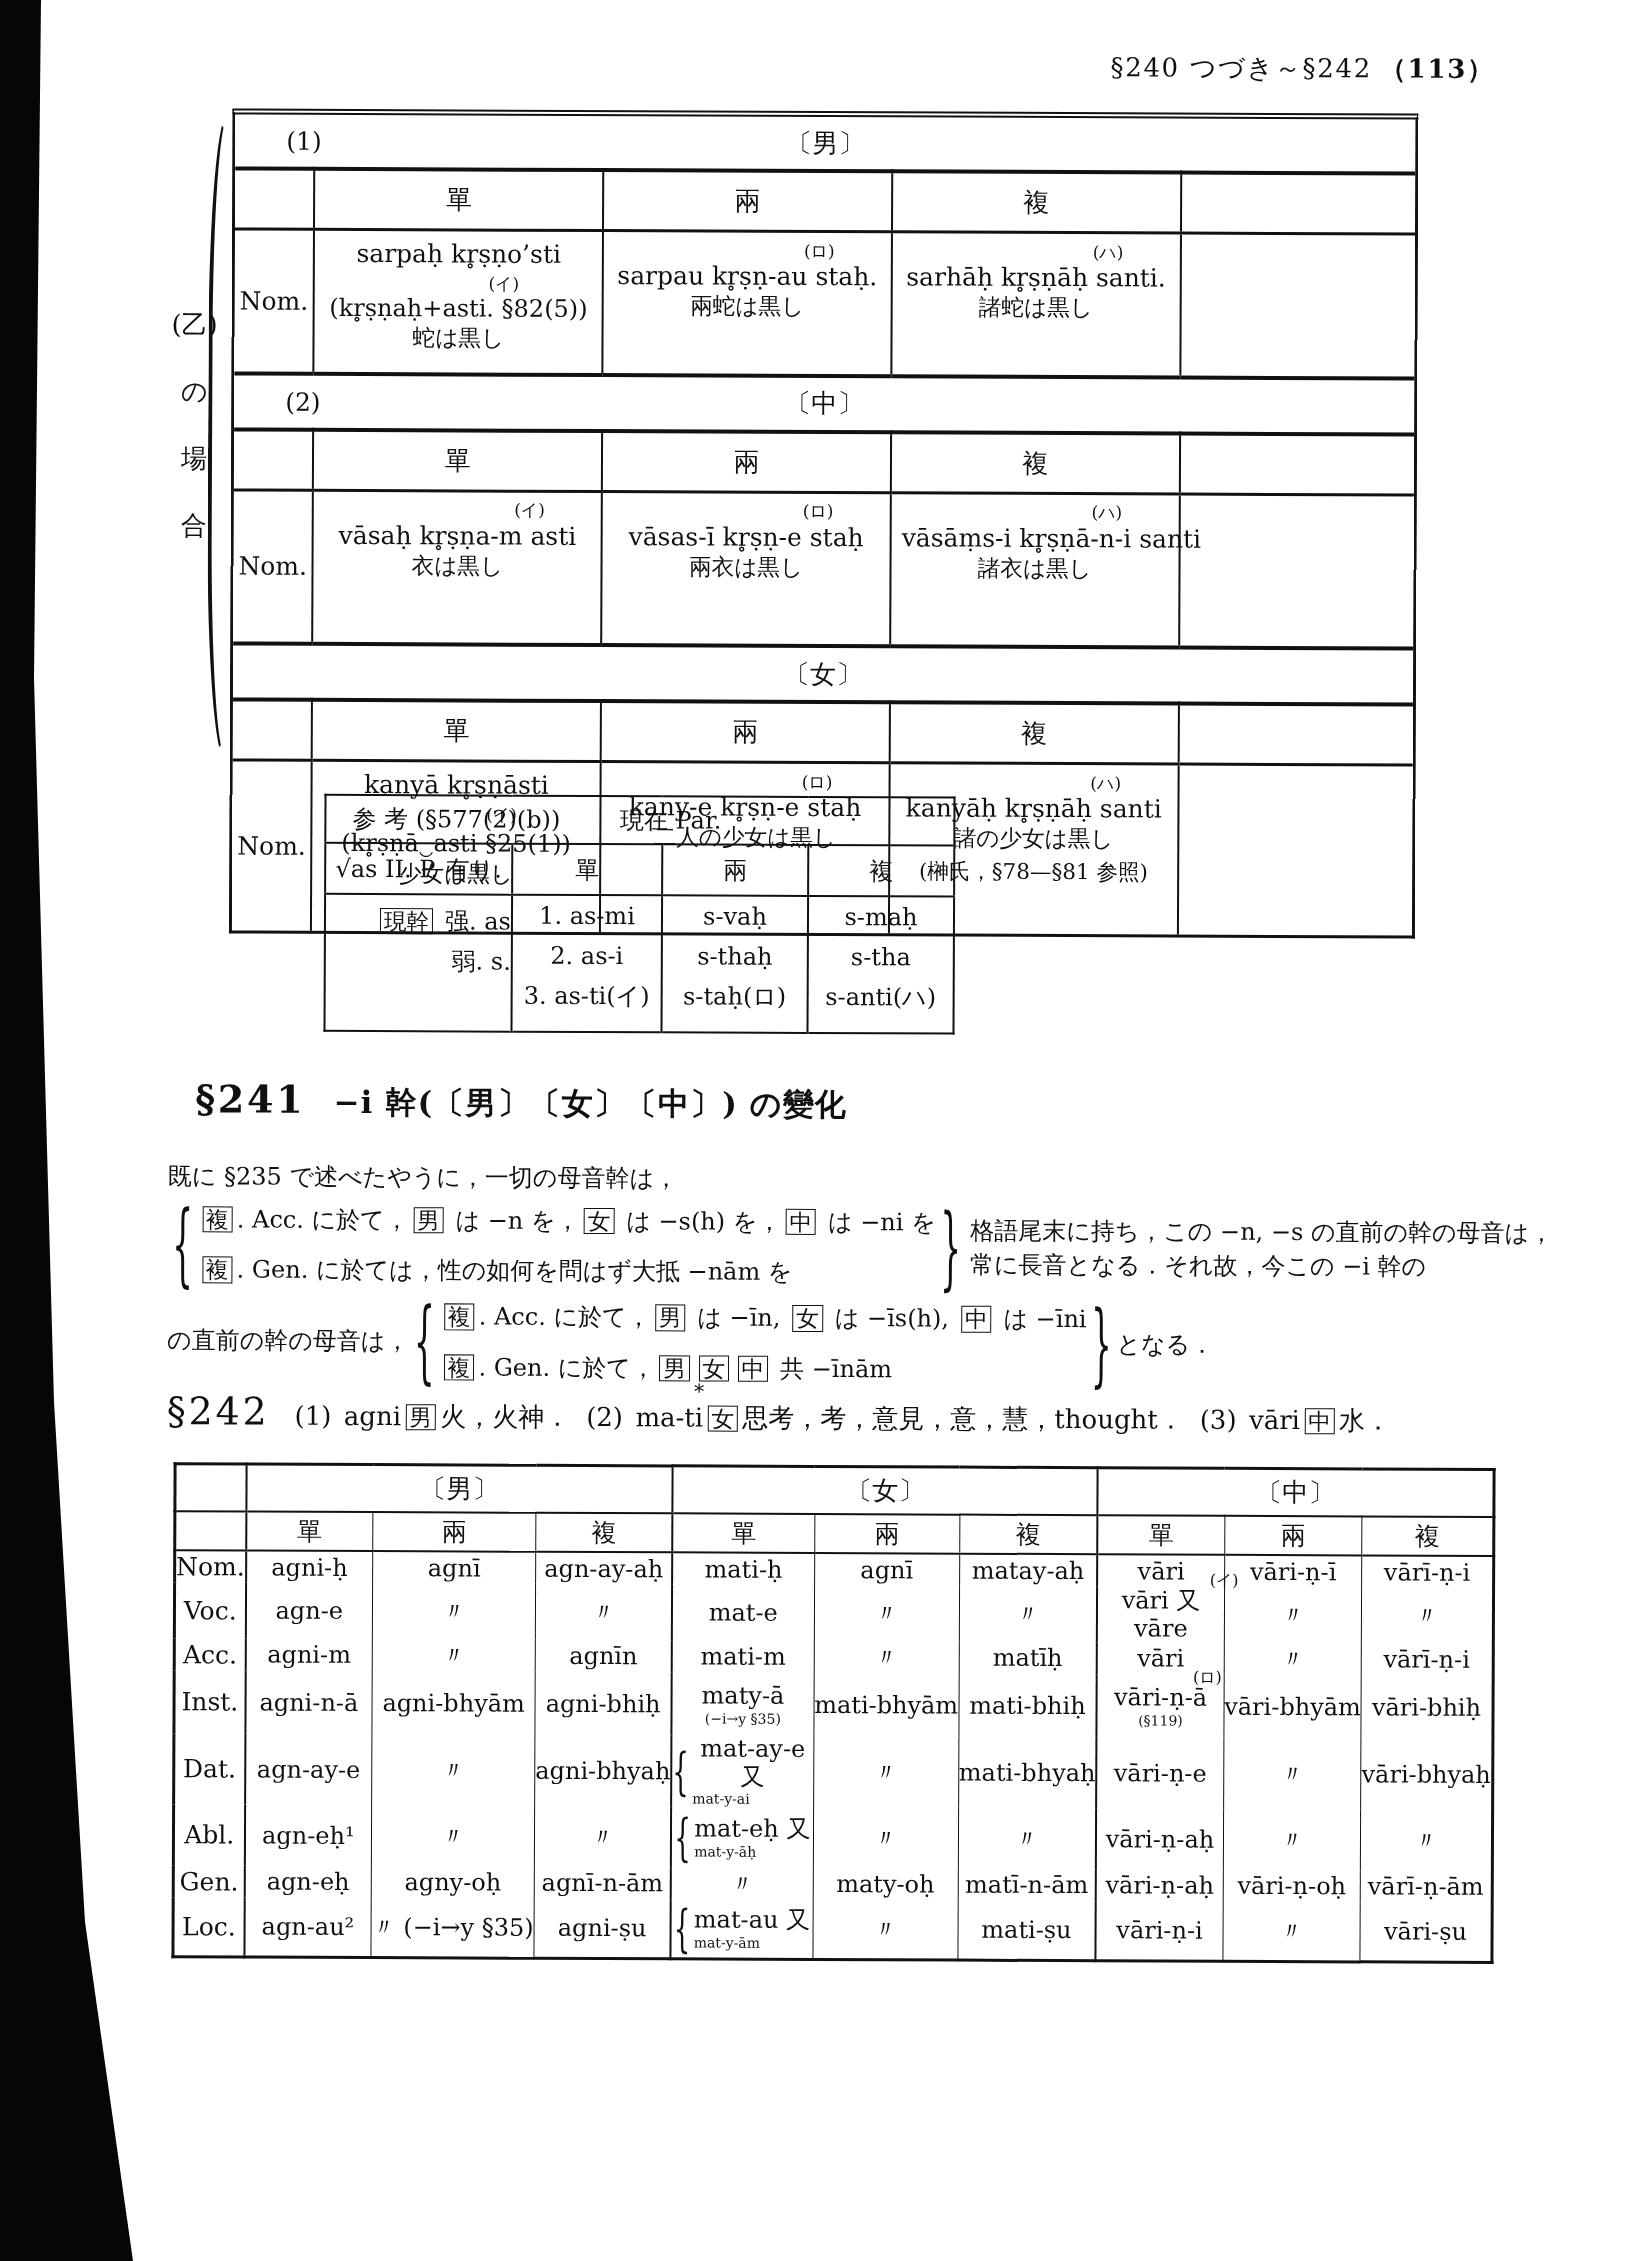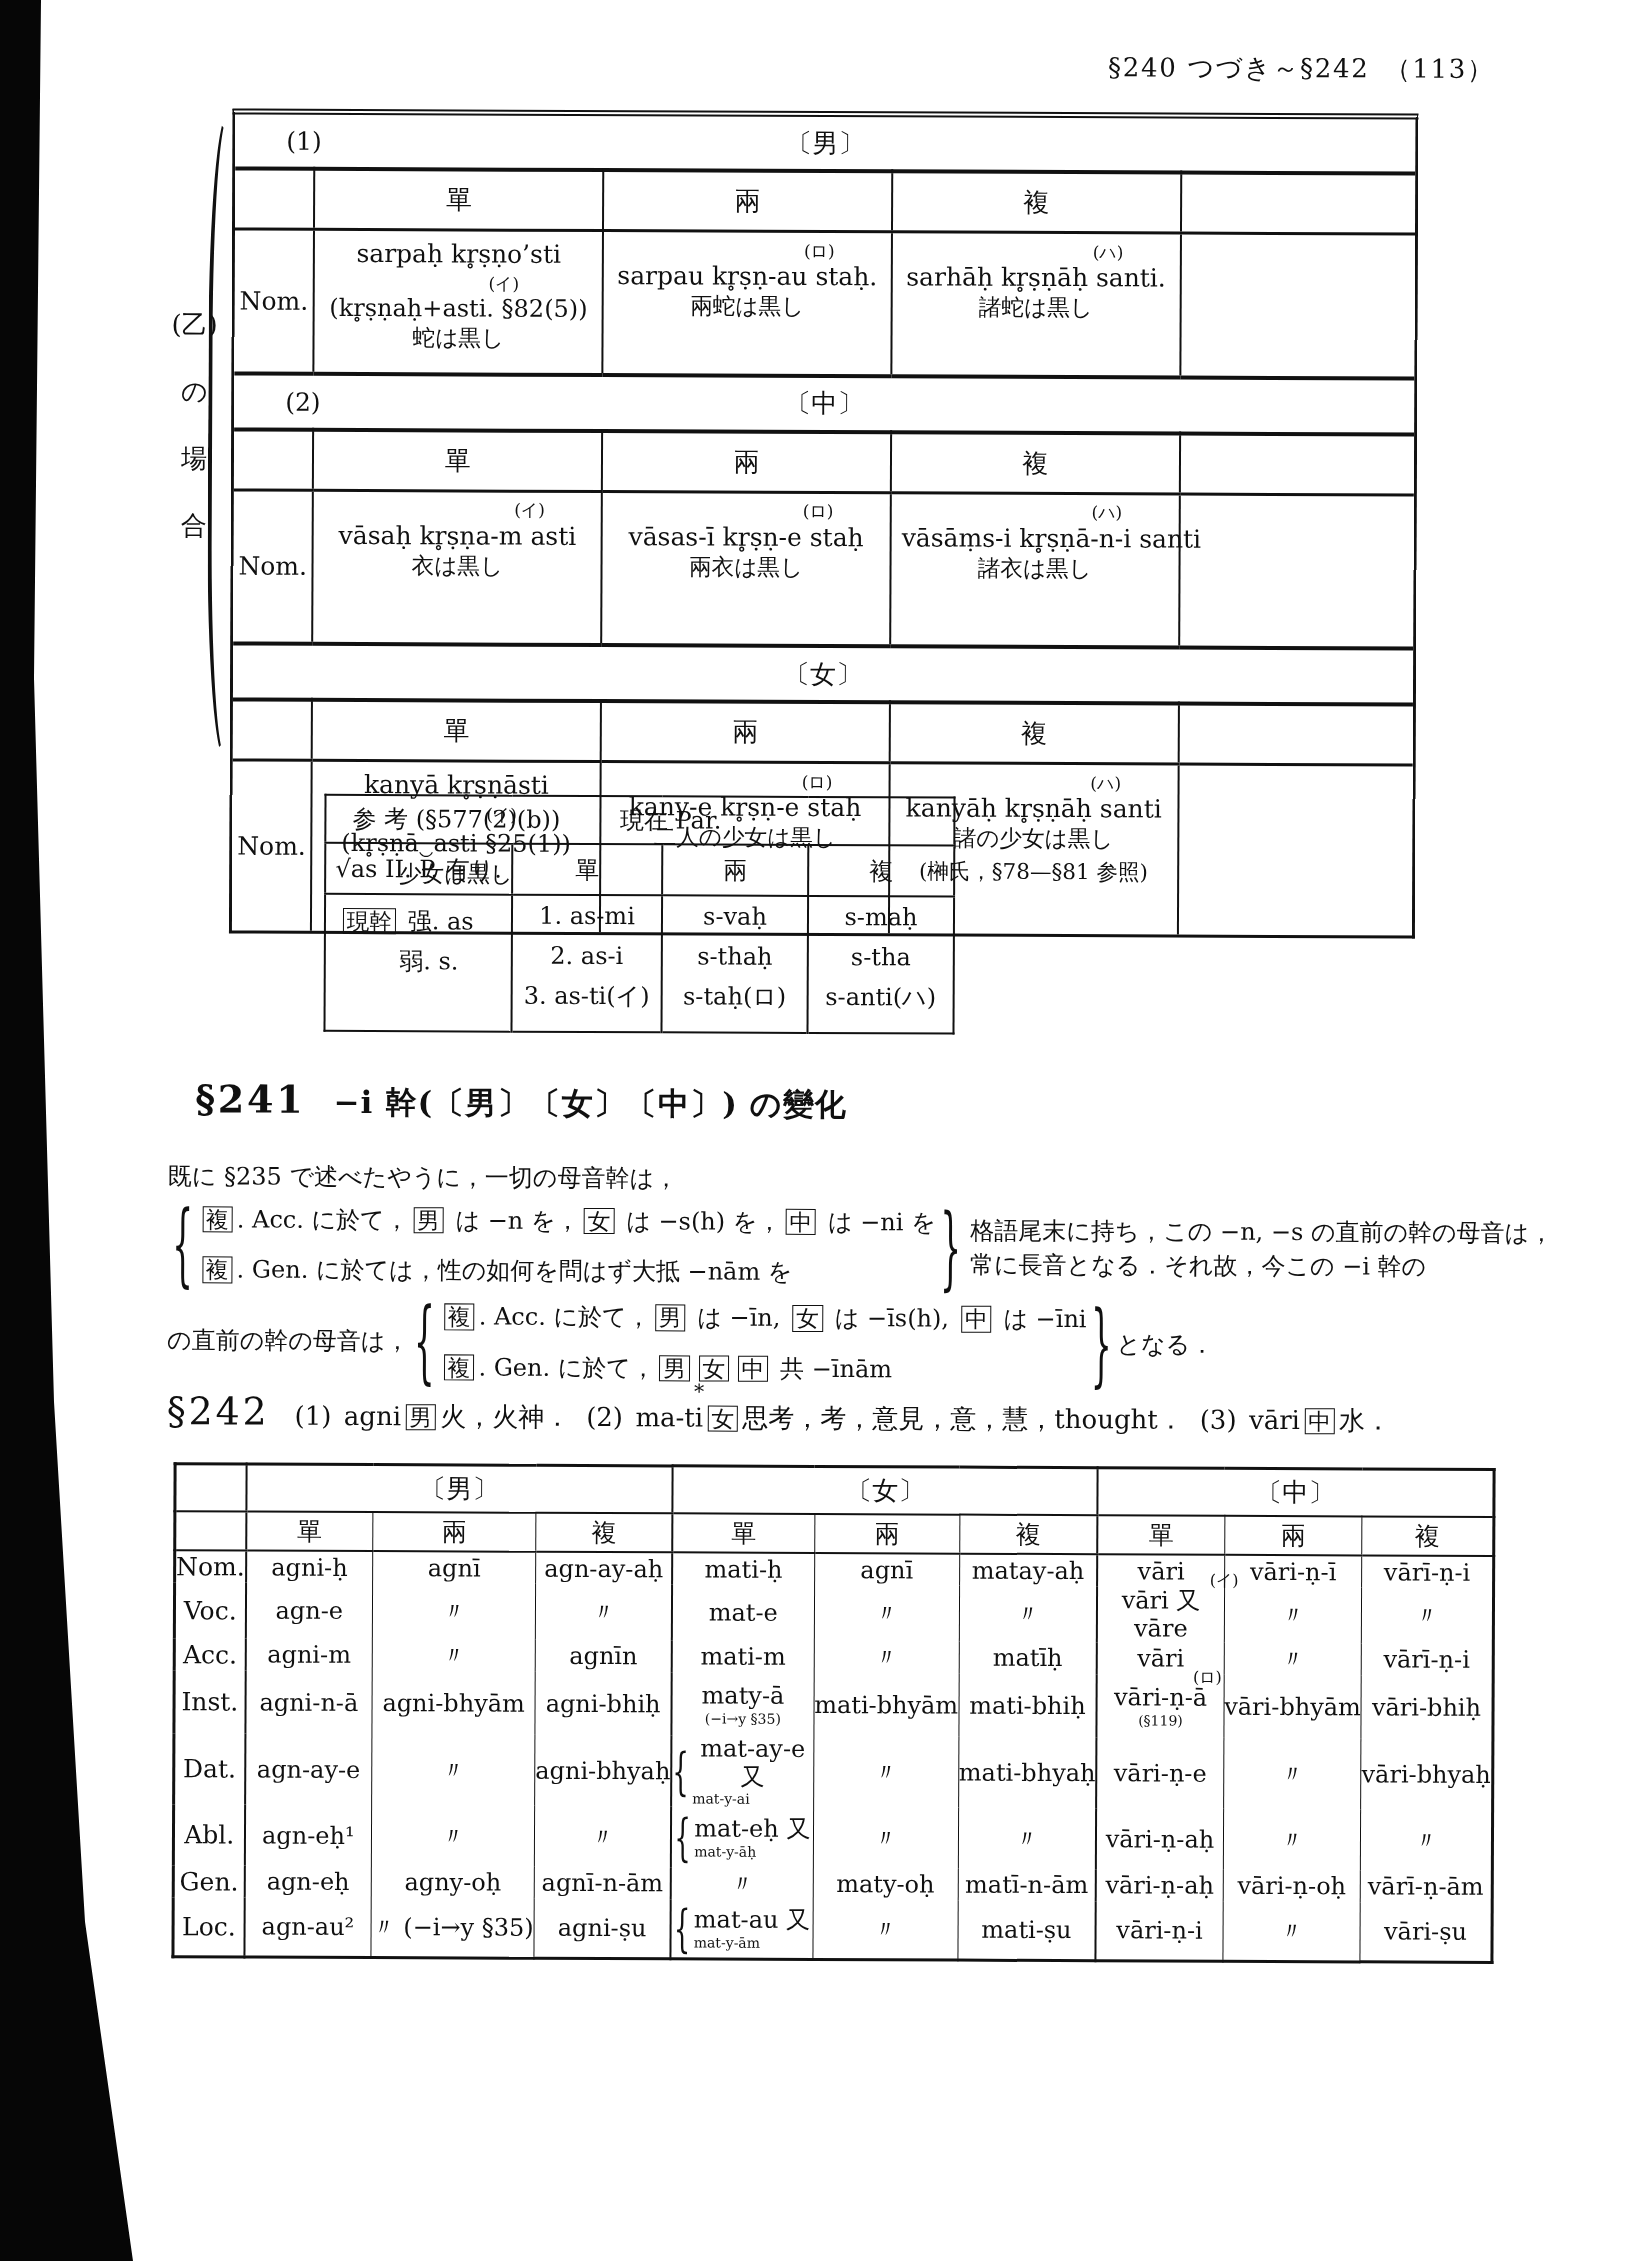--- a/index.html
+++ b/index.html
@@ -4,21 +4,21 @@
 <style>
   html,body{margin:0;padding:0;background:#777;}
   .page{position:relative;width:1639px;height:2261px;background:#ffffff;color:#101010;
         font-family:"DejaVu Serif","Liberation Serif",serif;overflow:hidden;}
   .tilt{position:absolute;inset:0;transform:rotate(.25deg);transform-origin:820px 0;}
   
   .scan-edge{position:absolute;left:0;top:0;width:141px;height:2261px;background:#060606;
     clip-path:polygon(0 0,41px 0,34px 30%,54px 62%,85px 85%,133px 100%,0 100%);}
   
   .phead{position:absolute;top:49px;right:144px;font-size:26px;letter-spacing:1.7px;white-space:nowrap;}
-  .phead .pno{font-weight:normal;margin-left:15px;}
+  .phead .pno{font-weight:bold;margin-left:8px;}
   
   .sidelab{position:absolute;left:165px;top:310px;width:62px;display:flex;flex-direction:column;
            gap:32px;font-size:26px;text-align:center;}
   .t1brace{position:absolute;left:210px;top:116px;width:29px;height:638px;
            border:4px solid transparent;border-left-color:#111;border-radius:29px/350px;}
   .t1wrap{position:absolute;left:233px;top:111px;width:1180px;border:3.4px solid #111;border-top:6.2px double #111;}
   table.t1{width:100%;border-collapse:collapse;table-layout:fixed;}
   table.t1 + table.t1{border-top:4.5px solid #111;}
   .t1 td{padding:0;}
   .t1 .band td{border-bottom:4px solid #111;height:52px;position:relative;}
@@ -43,21 +43,21 @@
   .snk td{padding:0;}
   .snk .ttl td{height:46px;vertical-align:middle;}
   .snk .ttl .tl{padding-left:26px;}
   .snk .ttl .tr{margin-left:52px;}
   .snk .hds td{border-top:2.8px solid #111;border-bottom:2.8px solid #111;height:49px;
                text-align:center;vertical-align:middle;}
   .snk .hds td + td,.snk .bdy td + td{border-left:2.3px solid #111;}
   .snk .bdy td{vertical-align:top;height:129px;}
   .snk .line{line-height:40px;text-align:center;white-space:nowrap;}
   .snk .scol1{padding:5.7px 0 0 12.4px;}
-  .snk .scol1 .line{text-align:left;}
+  .snk .scol1 .line{text-align:right;}
   .snk .sweak{padding-left:61px;}
   .bx{display:inline-block;border:1.7px solid #111;line-height:1.08;padding:0 2.8px;margin:0 4.5px;font-size:22.6px;}
   
   .s241{position:absolute;left:171px;top:1079px;display:flex;align-items:baseline;gap:28px;}
   .s241 .num{font-size:38px;font-weight:bold;letter-spacing:2.8px;margin-left:29px;}
   .s241 .ttl{font-size:31px;font-weight:bold;letter-spacing:1.1px;}
   .p241{position:absolute;left:173px;top:1163px;width:1391px;font-size:24px;line-height:1.4;}
   .brace{display:inline-block;font-size:33px;transform:scaleY(2.75);margin:0 4.5px;font-weight:normal;}
   .row1{display:flex;align-items:center;margin-top:9px;}
   .row2{display:flex;align-items:center;margin-top:12.4px;}

